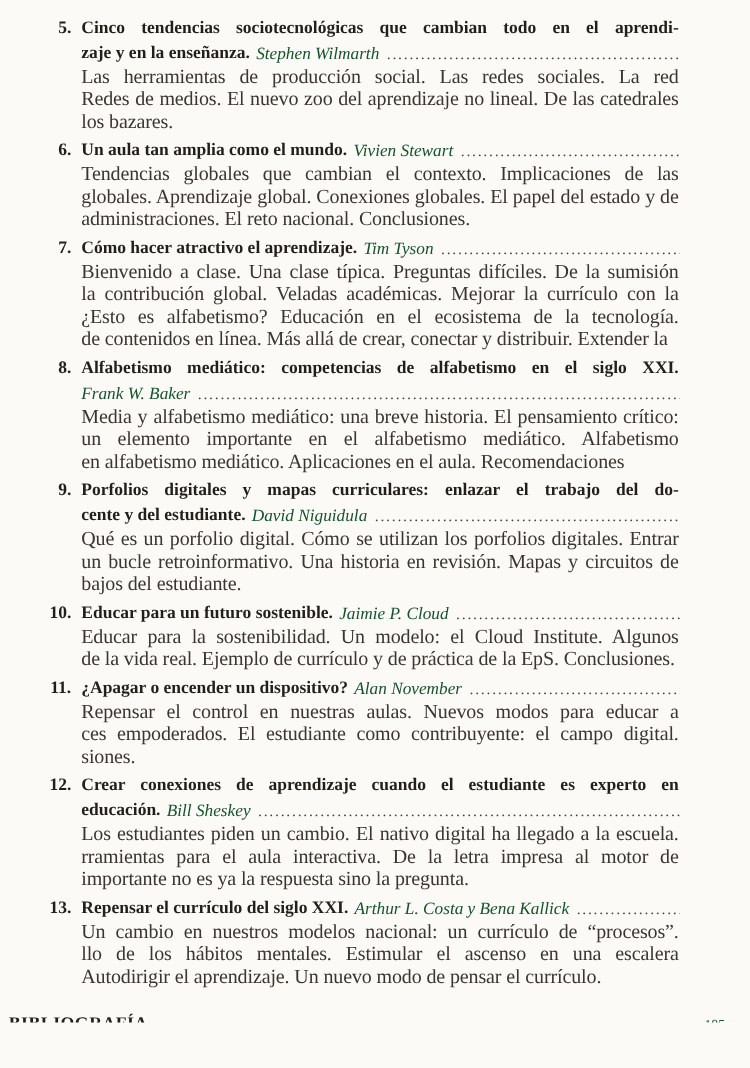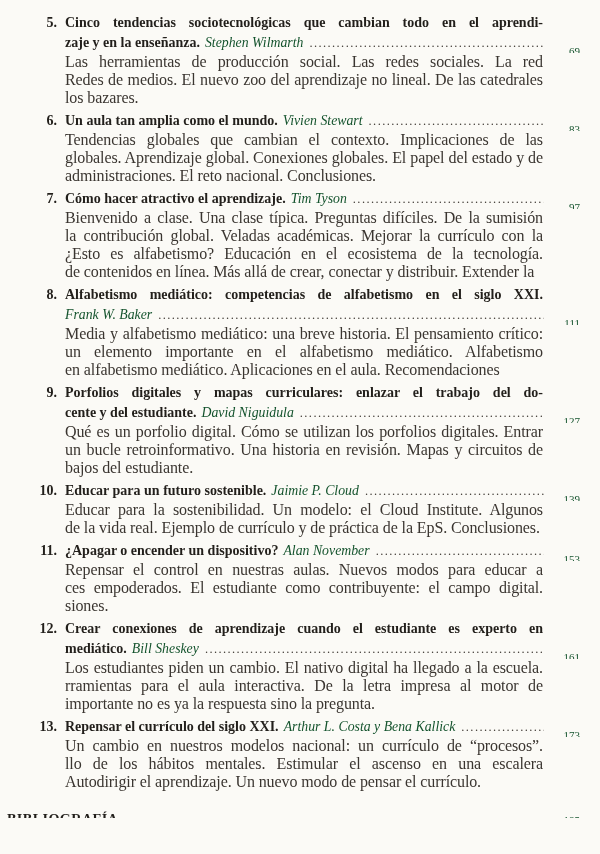--- a/index.html
+++ b/index.html
@@ -42,21 +42,21 @@
     height: 20px;
     overflow: hidden;
   }
   .jfull {
     text-align: justify;
     text-align-last: justify;
     padding-right: 37px;
   }
   .lastline {
     display: flex;
-    align-items: center;
+    align-items: flex-start;
     font-weight: bold;
     font-size: 14px;
     line-height: 20px;
     height: 20px;
     overflow: hidden;
     color: #221f1b;
   }
   .t-end { white-space: nowrap; }
   .t-end:not(:empty) { margin-right: 5px; }
   .t-author {
@@ -257,21 +257,21 @@
           </div>
     </div>
   </div>
       <div class="entry">
     <div class="num">12.</div>
     <div class="ebody">
       <div>
             <div class="hline jfull">Crear conexiones de aprendizaje cuando el estudiante es experto en</div>
           </div>
       <div class="lastline">
-        <span class="t-end">mediático.</span>
+        <span class="t-end">educación.</span>
         <span class="t-author">Bill Sheskey</span>
         <span class="dots"></span>
         <span class="pg">161</span>
       </div>
       <div class="desc">
             <div class="dline">Los estudiantes piden un cambio. El nativo digital ha llegado a la escuela. He-</div>
             <div class="dline">rramientas para el aula interactiva. De la letra impresa al motor de búsqueda. Lo</div>
             <div class="dline dlast">importante no es ya la respuesta sino la pregunta.</div>
           </div>
     </div>

